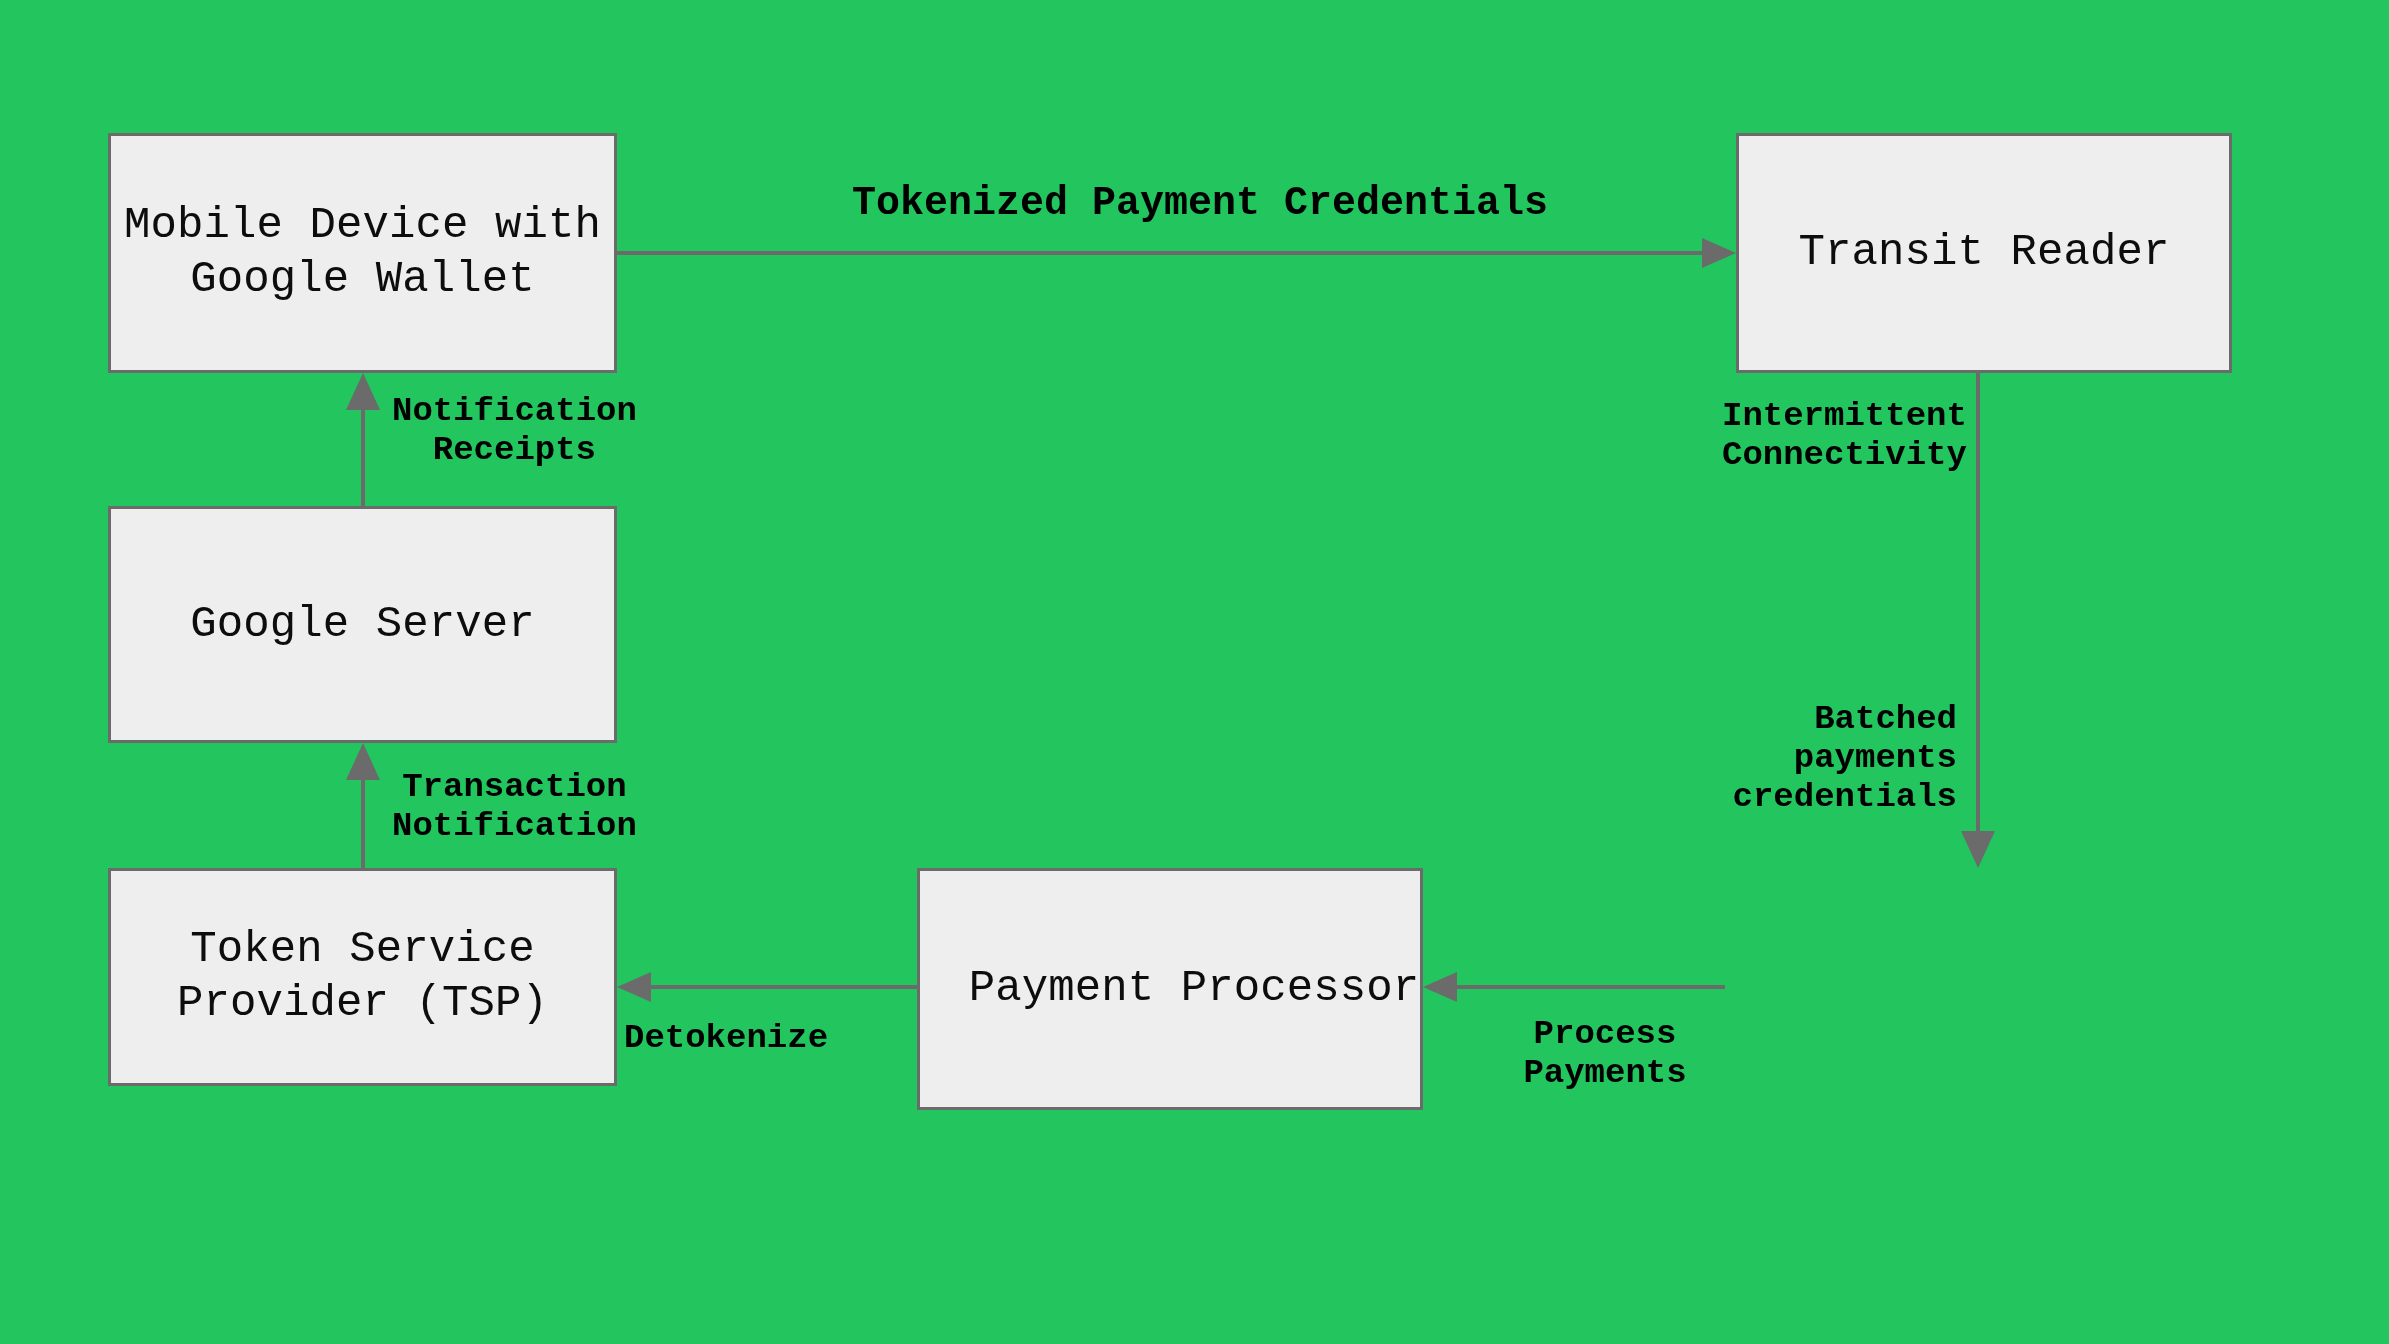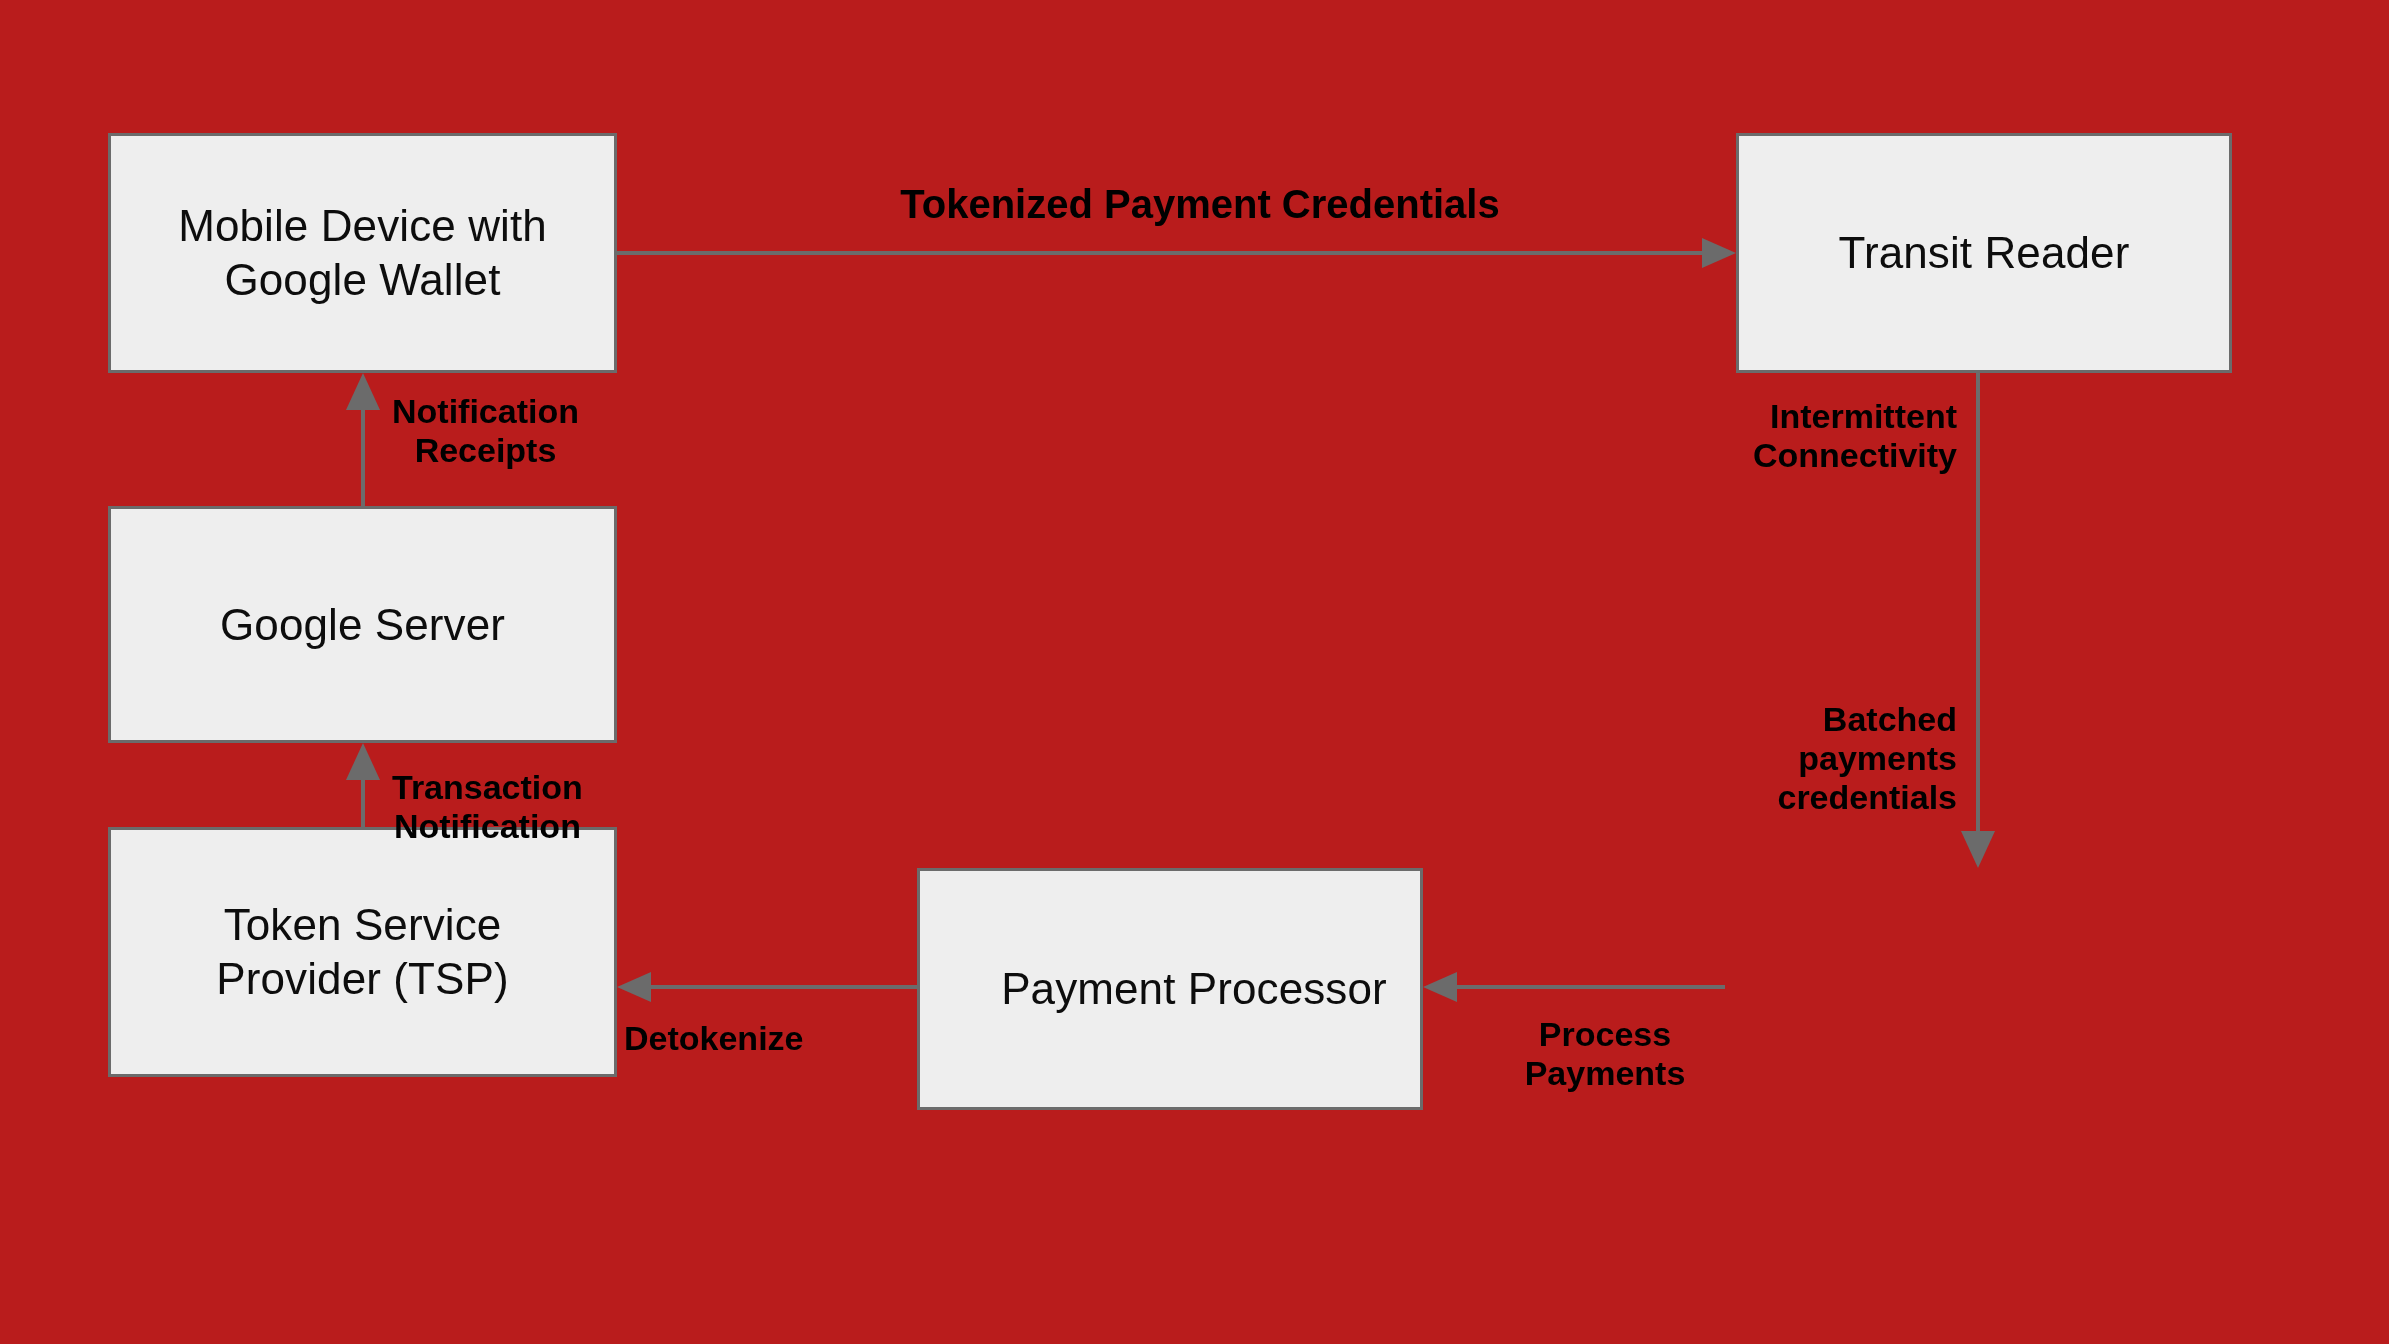--- a/index.html
+++ b/index.html
@@ -4,22 +4,22 @@
 <style>
   html, body {
     margin: 0;
     padding: 0;
     background: #ffffff;
   }
   #canvas {
     position: relative;
     width: 2389px;
     height: 1344px;
-    background: #b91c1c;
-    font-family: Liberation Sans, sans-serif;
+    background: #22c55e;
+    font-family: Liberation Mono, monospace;
     overflow: hidden;
   }
 
   
   .node {
     position: absolute;
     box-sizing: border-box;
     background: #eeeeee;
     border: 3px solid #6b6b6b;
     display: flex;
@@ -113,21 +113,21 @@
   </div>
 
   <div class="node" style="left:108px; top:506px; width:509px; height:237px;">
     <span class="node-label">Google Server</span>
   </div>
 
   <div class="node" style="left:1736px; top:133px; width:496px; height:240px;">
     <span class="node-label">Transit Reader</span>
   </div>
 
-  <div class="node" style="left:108px; top:827px; width:509px; height:250px;">
+  <div class="node" style="left:108px; top:868px; width:509px; height:218px;">
     <span class="node-label">Token Service
 Provider (TSP)</span>
   </div>
 
   <div class="node" style="left:917px; top:868px; width:506px; height:242px;padding-left:48px;">
     <span class="node-label">Payment Processor</span>
   </div>
 
 
   <div class="edge-label big el-center" style="left:1200px; top:181px;">Tokenized Payment Credentials</div>

